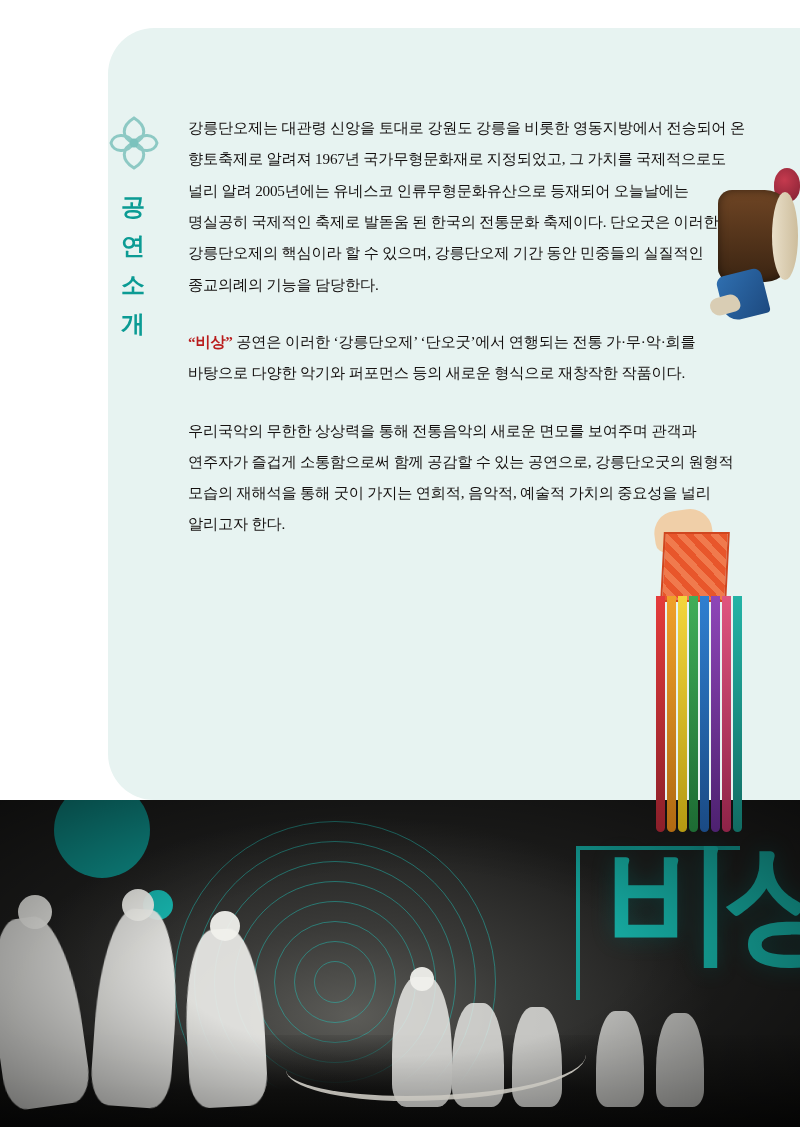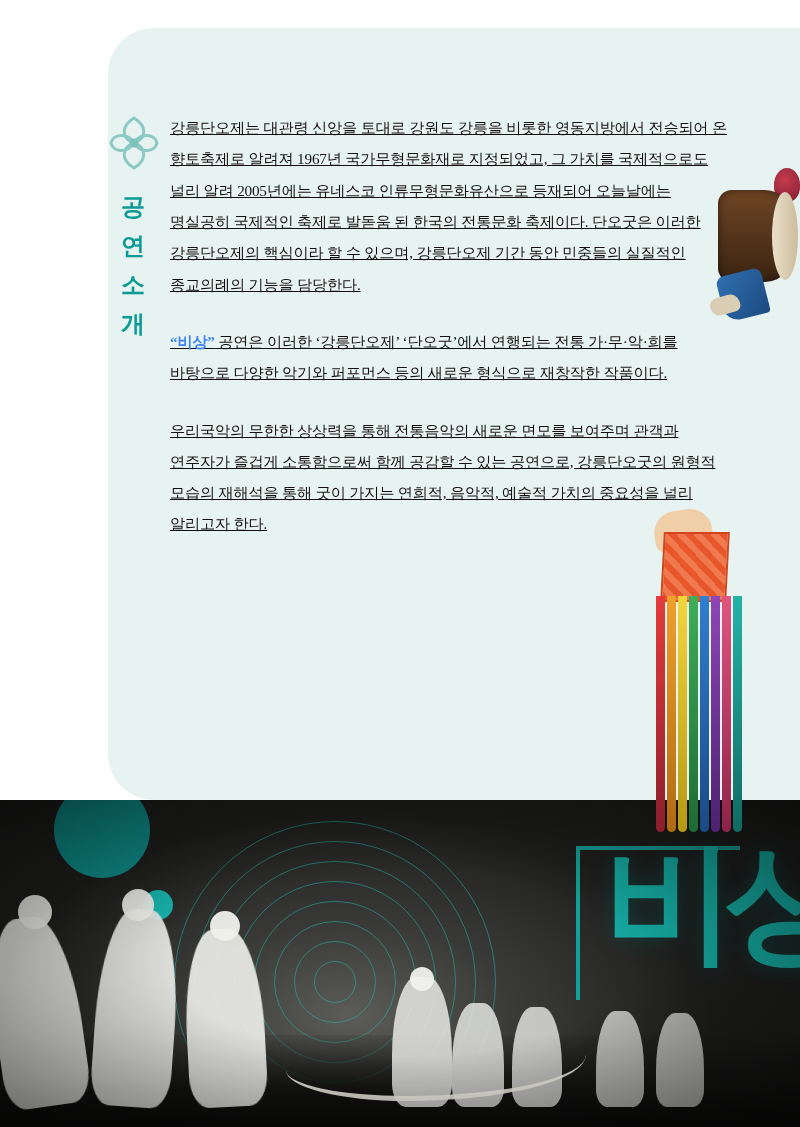--- a/index.html
+++ b/index.html
@@ -58,37 +58,36 @@
     font-family: "Liberation Serif", "DejaVu Serif", serif;
     font-weight: 700;
   }
   .side-label .vtext span {
     display: block;
   }
 
   
   .copy {
     position: absolute;
-    left: 170px;
+    left: 188px;
     top: 112px;
     width: 560px;
     z-index: 5;
     color: #14100f;
-    text-decoration: underline;
   }
   .copy p {
     margin: 0 0 26px 0;
     font-size: 15.2px;
     line-height: 2.06;
     letter-spacing: -0.2px;
     word-break: keep-all;
   }
   .copy p:last-child { margin-bottom: 0; }
   .hl {
-    color: #3b82f6;
+    color: #b91c1c;
     font-weight: 700;
   }
 
   
   .photo-band {
     position: absolute;
     left: 0;
     top: 800px;
     width: 800px;
     height: 327px;

